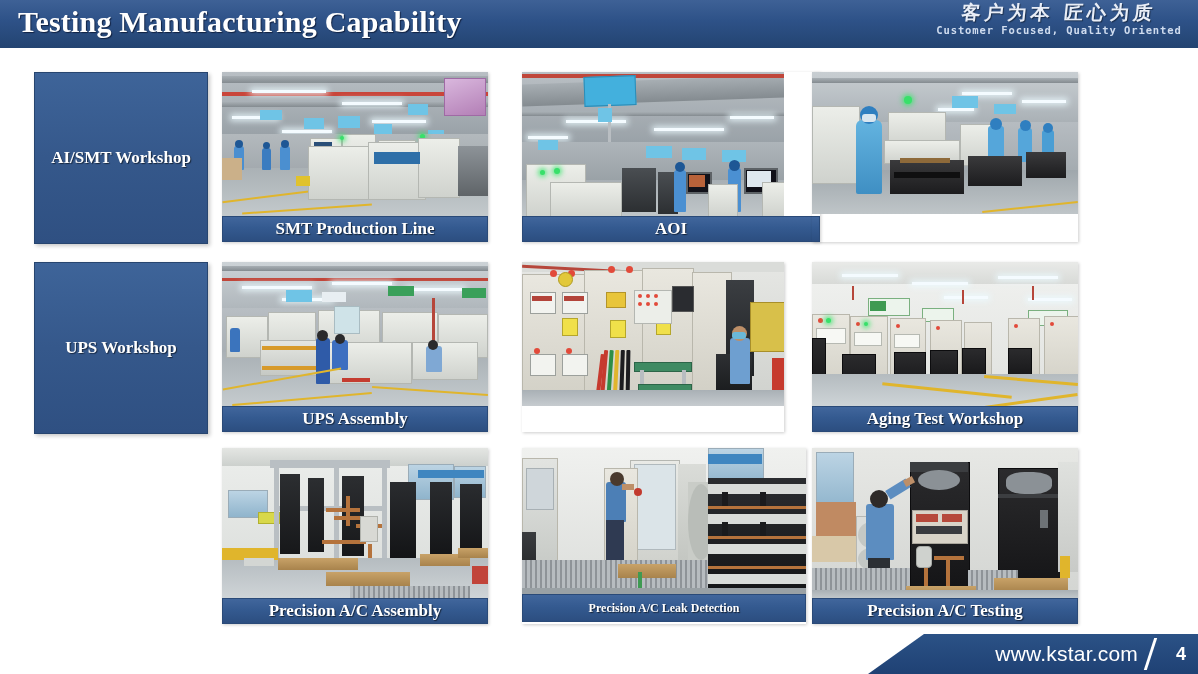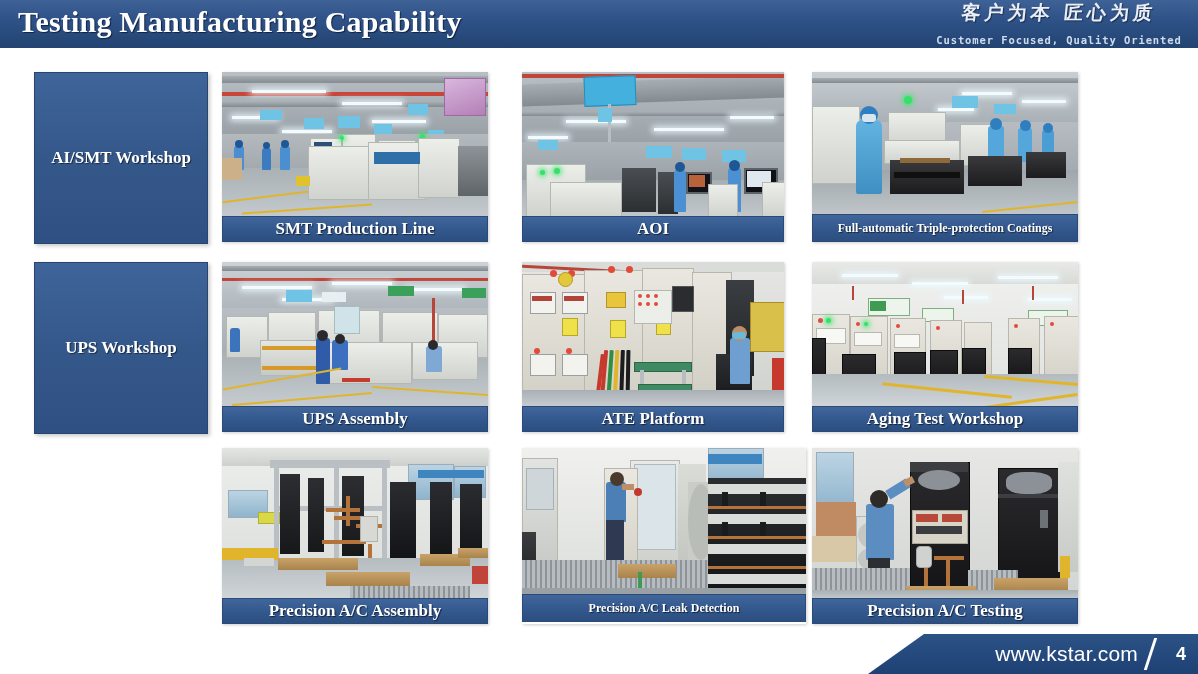--- a/index.html
+++ b/index.html
@@ -31,21 +31,21 @@
     color:#e9eef7;font-size:19px;font-weight:bold;letter-spacing:4px;
     font-family:"DejaVu Sans", sans-serif;
     text-shadow:1px 1px 1px rgba(0,0,0,.45);
     transform:skewX(-6deg);
     line-height:21px;
     white-space:nowrap;
   }
   .slogan-en{
     color:#cfdcef;font-size:10.5px;font-weight:bold;letter-spacing:.9px;
     font-family:"DejaVu Sans Mono", monospace;
-    margin-top:11px;white-space:nowrap;
+    margin-top:1px;white-space:nowrap;
   }
   
   .grid{position:absolute;left:0;top:48px;width:1198px;height:580px;}
   .row{position:absolute;left:0;width:1198px;}
   .row-1{top:24px;height:170px;border-radius:21px;}
   .row-2{top:214px;height:170px;}
   .row-3{top:400px;height:176px;}
 
   .cat{
     position:absolute;left:34px;width:172px;
@@ -187,21 +187,21 @@
           <div class="head" style="left:59px;top:68px;width:8px;height:8px;"></div>
           <div class="machdk" style="left:0;top:86px;width:20px;height:22px;background:#cbb089;"></div>
           <div style="position:absolute;left:74px;top:104px;width:14px;height:10px;background:#e0c22d;"></div>
         </div>
       </div>
       <div class="cap cap-big" style="top:144px;height:26px;">
         <span>SMT Production Line</span>
       </div>
     </div>
 
-    <div class="card" style="left:522px;top:0;width:262px;height:170px;">
+    <div class="card" style="left:522px;top:0;width:262px;height:170px;padding-left:36px;">
       <div class="photo" style="width:262px;height:144px;">
         <div class="scene">
           <div class="ceil" style="height:70px;"></div>
           <div class="duct" style="left:0;top:8px;width:262px;height:22px;transform:rotate(-2deg);"></div>
           <div class="duct" style="left:0;top:2px;width:262px;height:4px;background:#c0463a;"></div>
           <div class="duct" style="left:0;top:40px;width:262px;height:4px;"></div>
           <div class="lamp" style="left:44px;top:48px;width:60px;"></div>
           <div class="lamp" style="left:132px;top:56px;width:70px;"></div>
           <div class="lamp" style="left:6px;top:64px;width:40px;"></div>
           <div class="lamp" style="left:208px;top:44px;width:44px;"></div>
@@ -263,23 +263,20 @@
           <div class="head" style="left:208px;top:48px;width:11px;height:11px;background:#2f7fc0;"></div>
           <div class="worker" style="left:230px;top:58px;width:12px;height:30px;background:#4a9ed4;"></div>
           <div class="head" style="left:231px;top:51px;width:10px;height:10px;background:#2f7fc0;"></div>
           <div class="machdk" style="left:78px;top:88px;width:74px;height:34px;background:linear-gradient(180deg,#3a3a3c,#1c1c1e);"></div>
           <div class="machdk" style="left:82px;top:100px;width:66px;height:6px;background:#0f0f10;"></div>
           <div class="machdk" style="left:156px;top:84px;width:54px;height:30px;background:linear-gradient(180deg,#3a3a3c,#1c1c1e);"></div>
           <div class="machdk" style="left:214px;top:80px;width:40px;height:26px;background:linear-gradient(180deg,#3a3a3c,#1c1c1e);"></div>
           <div style="position:absolute;left:88px;top:86px;width:50px;height:5px;background:#8e6a3a;"></div>
           <div class="ylane" style="left:170px;bottom:6px;width:96px;height:2px;transform:rotate(-6deg);"></div>
         </div>
-      </div>
-      <div class="cap cap-small" style="top:142px;height:28px;">
-        <span>Full-automatic Triple-protection Coatings</span>
       </div>
     </div>
   </div>
 
   <div class="row row-2">
     <div class="cat cat-2">
       <div class="cat-label">UPS Workshop</div>
     </div>
 
     <div class="card" style="left:222px;top:0;width:266px;height:170px;">
@@ -376,23 +373,20 @@
           <div style="position:absolute;left:116px;top:122px;width:52px;height:7px;background:#3e8a62;border:1px solid #2c6548;"></div>
           <div class="machdk" style="left:194px;top:92px;width:36px;height:52px;background:linear-gradient(180deg,#2e3033,#141517);"></div>
           <div class="worker" style="left:208px;top:76px;width:20px;height:46px;background:#6e9fd0;"></div>
           <div class="head" style="left:210px;top:64px;width:15px;height:15px;background:#bd8f68;"></div>
           <div style="position:absolute;left:210px;top:70px;width:14px;height:7px;background:#6bb8d8;border-radius:3px;"></div>
           <div style="position:absolute;left:228px;top:40px;width:34px;height:48px;background:#d8c04a;border:1px solid #a88f2a;"></div>
           <div style="position:absolute;left:250px;top:96px;width:12px;height:34px;background:#c63a2e;"></div>
           <div class="floorp" style="height:16px;background:linear-gradient(180deg,#a9b0b5,#c6cbcf);"></div>
         </div>
       </div>
-      <div class="cap cap-big" style="top:144px;height:26px;">
-        <span>ATE Platform</span>
-      </div>
     </div>
 
     <div class="card" style="left:812px;top:0;width:266px;height:170px;">
       <div class="photo" style="width:266px;height:144px;">
         <div class="scene">
           <div class="wall" style="left:0;top:0;width:266px;height:144px;background:linear-gradient(180deg,#f1f2f0,#dfe1de);"></div>
           <div class="ceil" style="height:22px;background:linear-gradient(180deg,#e9eae8,#d8dad7);"></div>
           <div class="lamp" style="left:30px;top:12px;width:56px;"></div>
           <div class="lamp" style="left:100px;top:20px;width:56px;"></div>
           <div class="lamp" style="left:186px;top:14px;width:60px;"></div>

